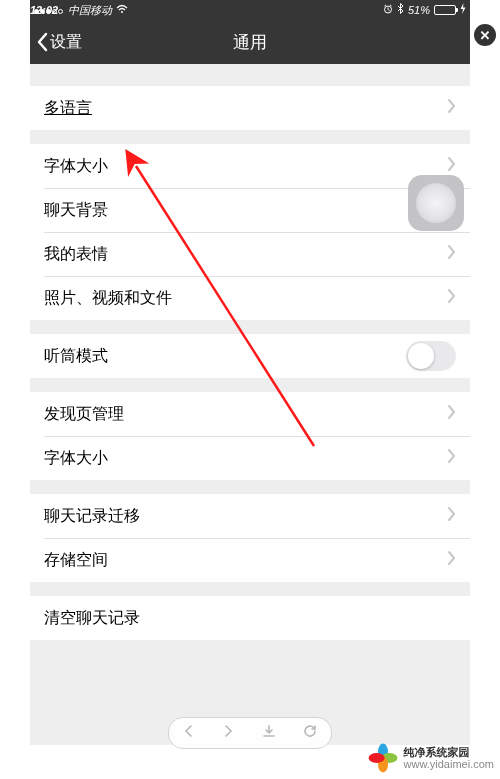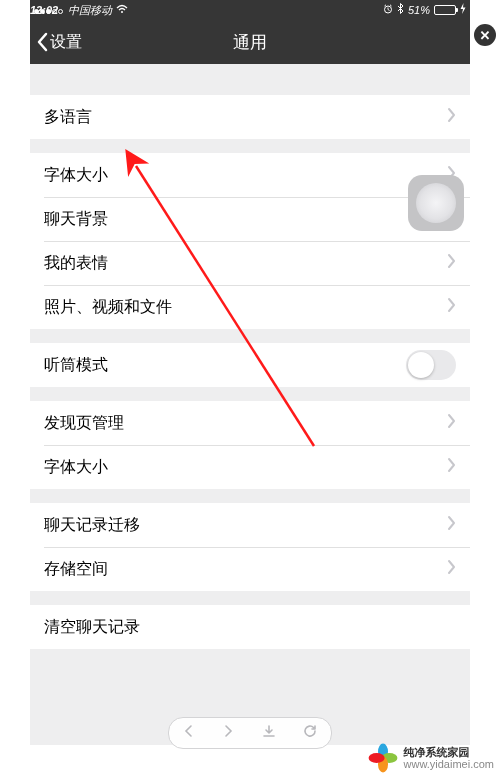--- a/index.html
+++ b/index.html
@@ -113,21 +113,21 @@
     font-size: 17px;
     font-weight: 500;
     pointer-events: none;
   }
 
   
   .group {
     margin-top: 14px;
     background: #ffffff;
   }
-  .group:first-of-type { margin-top: 31px; }
+  .group:first-of-type { margin-top: 22px; text-decoration: underline; }
   .row {
     position: relative;
     display: flex;
     align-items: center;
     height: 44px;
     padding: 0 14px;
     font-size: 16px;
     color: #000;
     background: #fff;
   }

